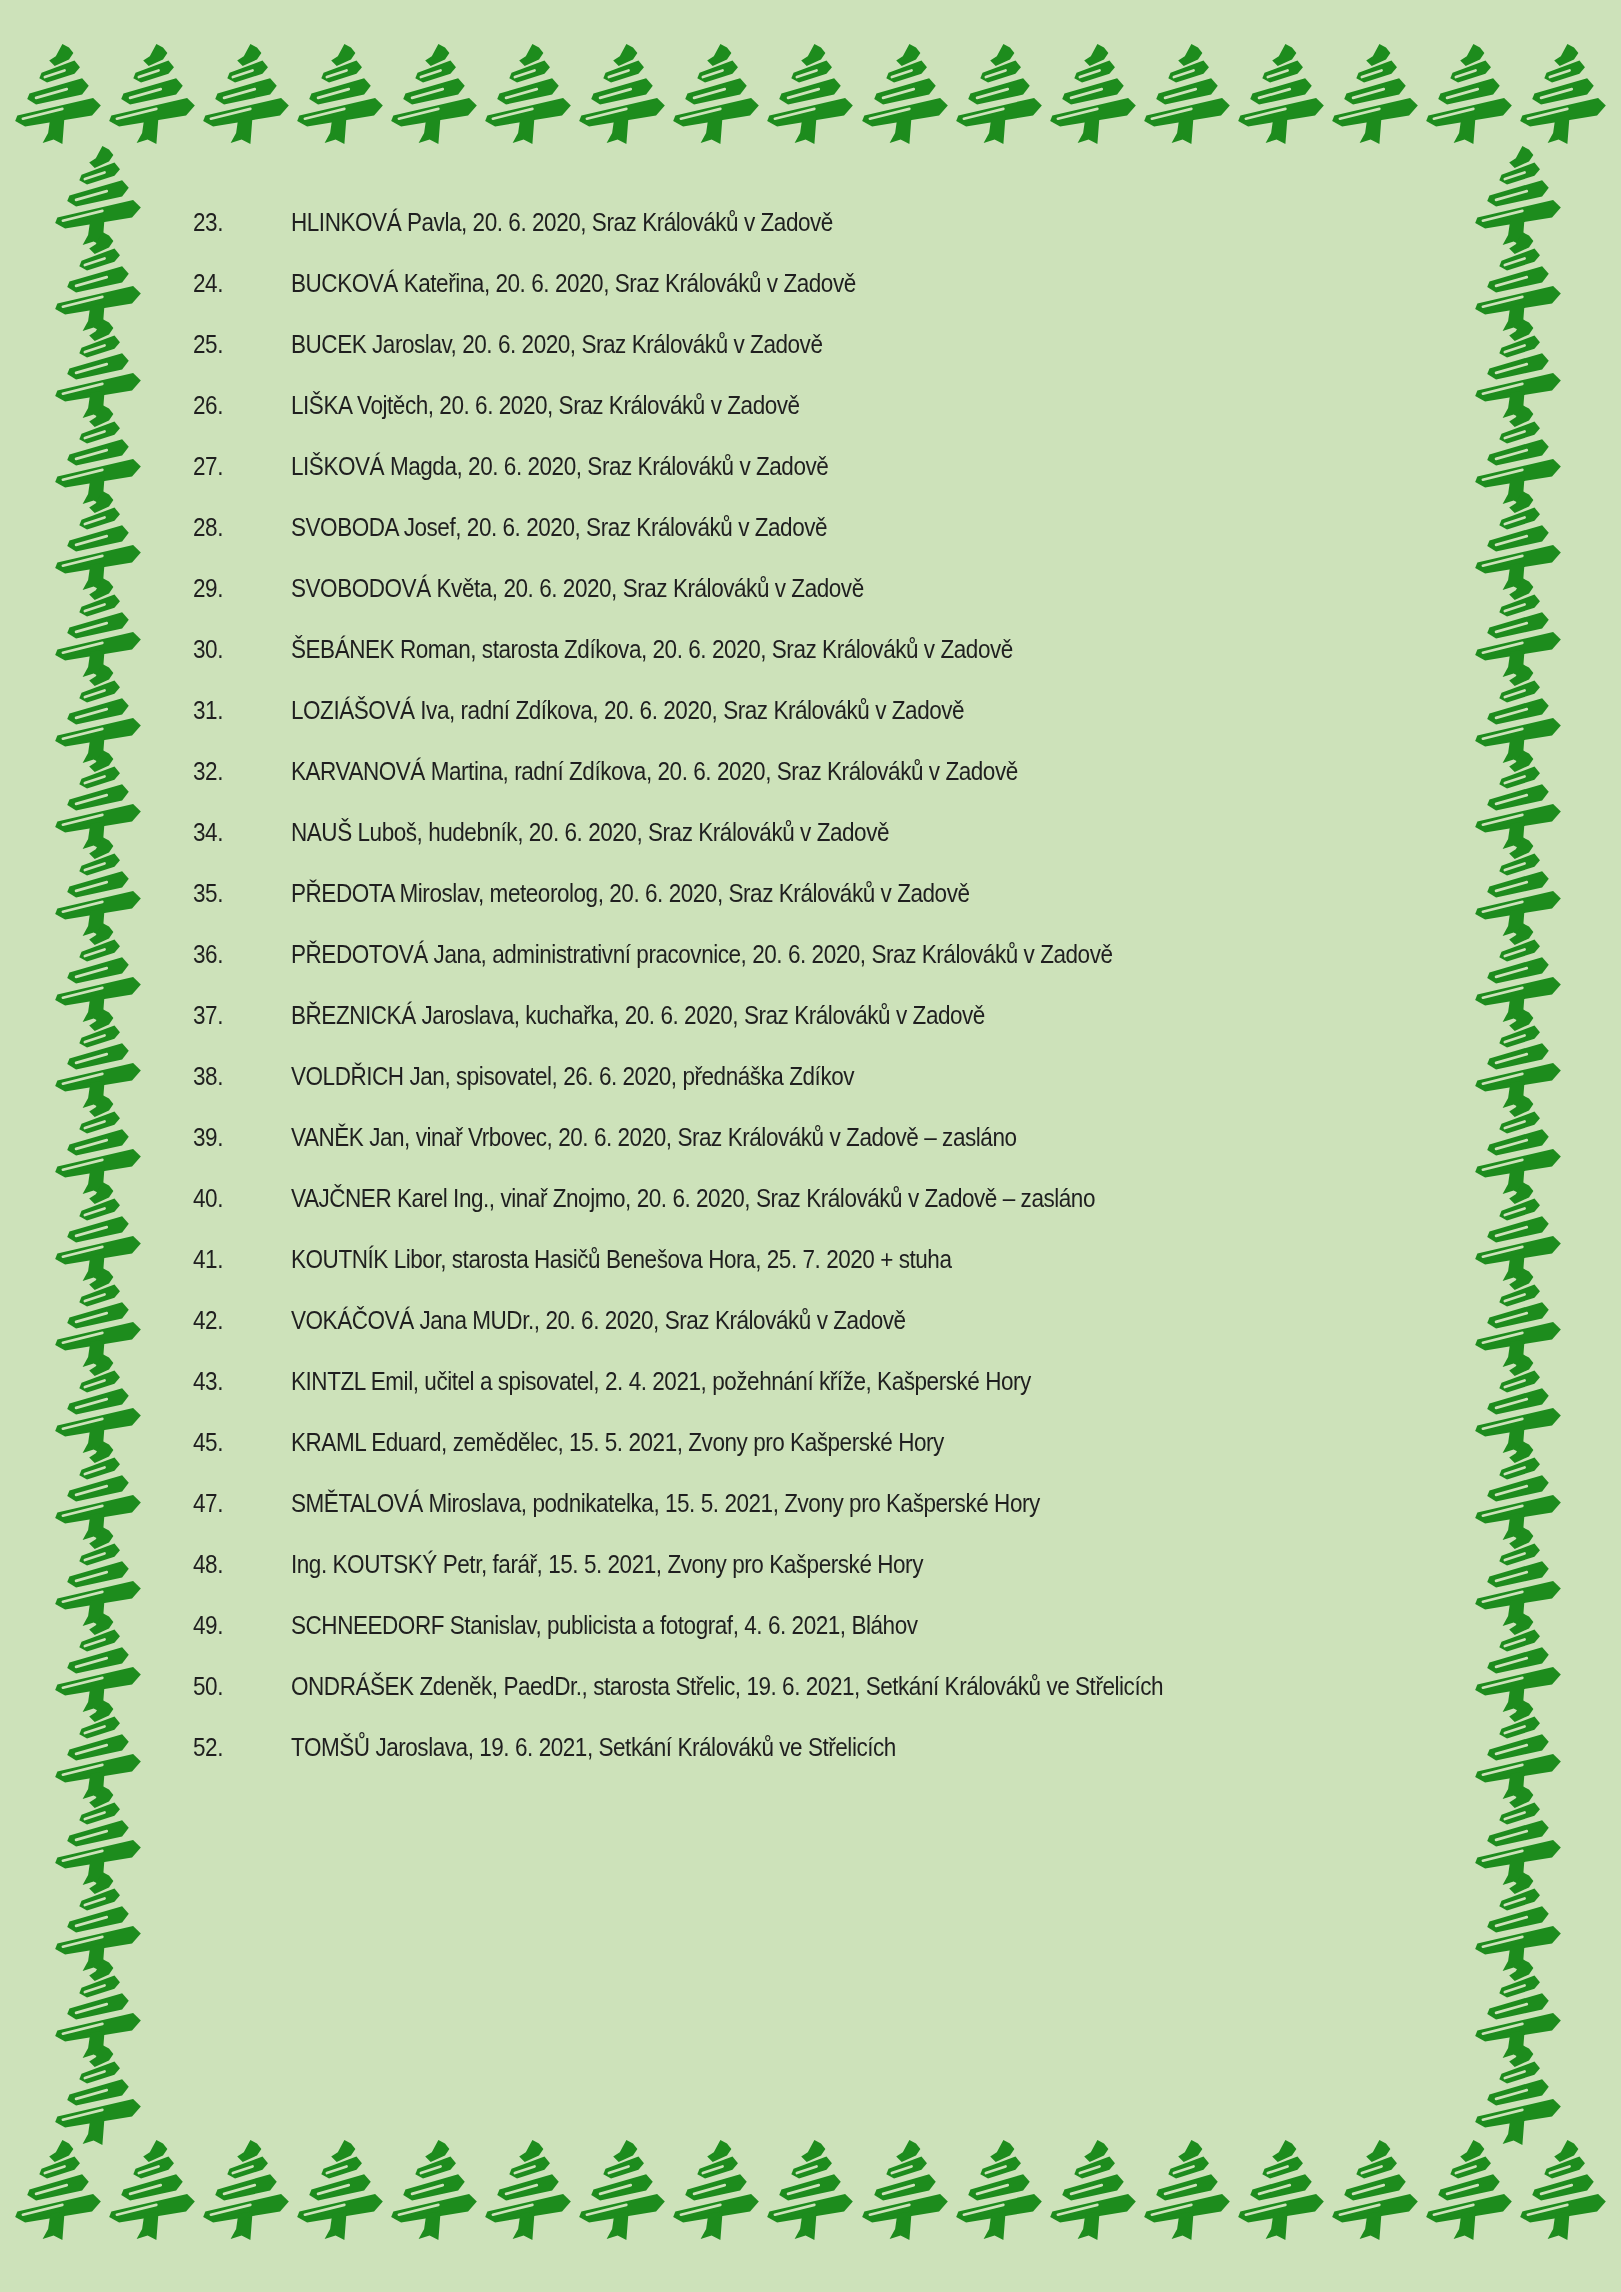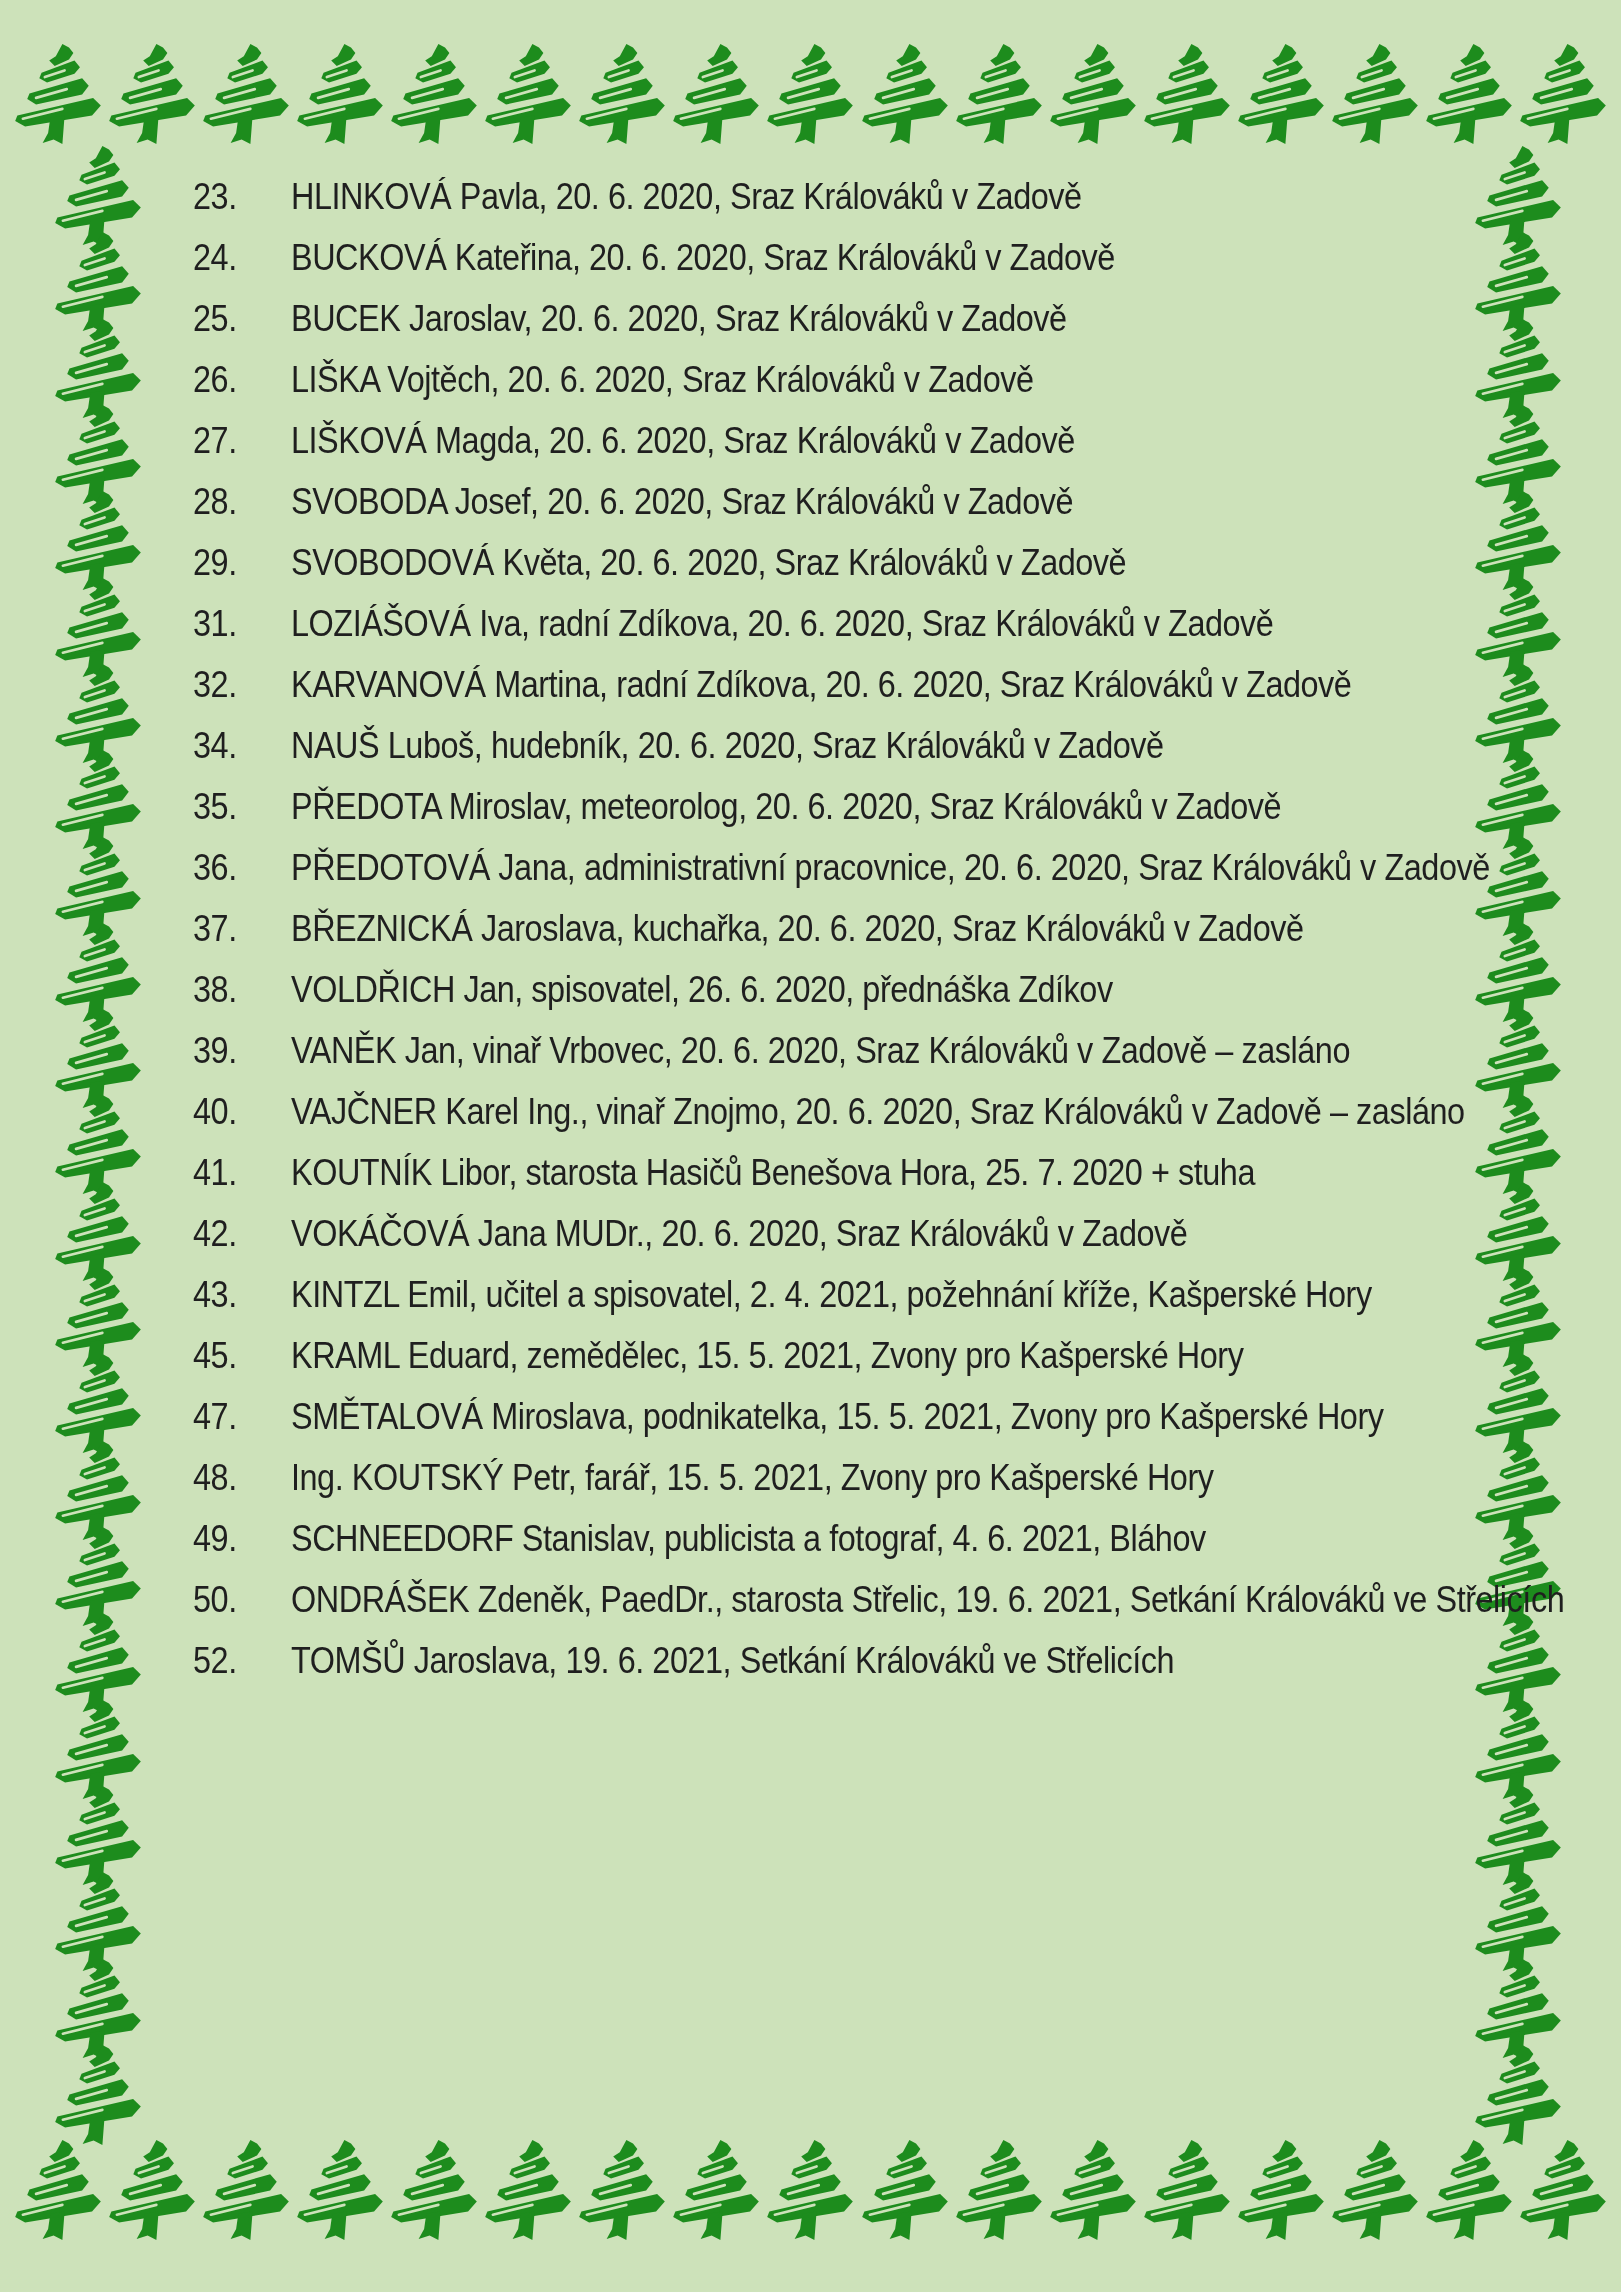--- a/index.html
+++ b/index.html
@@ -32,22 +32,22 @@
   .tree-col-right{right:59px;}
   .tree-col .tree{width:88px;height:101px;margin-top:-14.7px;}
   .tree-col .tree:first-child{margin-top:0;}
 
   .list{
     position:absolute;top:176px;left:193px;right:108px;
     color:var(--text);
   }
   .row{
     height:61px;
-    display:flex;align-items:flex-start;
-    font-size:36px;letter-spacing:-0.5px;
+    display:flex;align-items:flex-end;
+    font-size:25px;letter-spacing:-0.5px;
     white-space:nowrap;
   }
   .num{
     display:inline-block;flex:0 0 98px;width:98px;
     transform:scaleX(0.9);transform-origin:0 50%;
   }
   .txt{
     display:inline-block;
     transform:scaleX(0.9);transform-origin:0 50%;
   }
@@ -347,20 +347,24 @@
     </div>
       <div class="row">
       <span class="num">28.</span>
       <span class="txt">SVOBODA Josef, 20. 6. 2020, Sraz Králováků v Zadově</span>
     </div>
       <div class="row">
       <span class="num">29.</span>
       <span class="txt">SVOBODOVÁ Květa, 20. 6. 2020, Sraz Králováků v Zadově</span>
     </div>
       <div class="row">
+      <span class="num">30.</span>
+      <span class="txt">ŠEBÁNEK Roman, starosta Zdíkova, 20. 6. 2020, Sraz Králováků v Zadově</span>
+    </div>
+      <div class="row">
       <span class="num">31.</span>
       <span class="txt">LOZIÁŠOVÁ Iva, radní Zdíkova, 20. 6. 2020, Sraz Králováků v Zadově</span>
     </div>
       <div class="row">
       <span class="num">32.</span>
       <span class="txt">KARVANOVÁ Martina, radní Zdíkova, 20. 6. 2020, Sraz Králováků v Zadově</span>
     </div>
       <div class="row">
       <span class="num">34.</span>
       <span class="txt">NAUŠ Luboš, hudebník, 20. 6. 2020, Sraz Králováků v Zadově</span>

